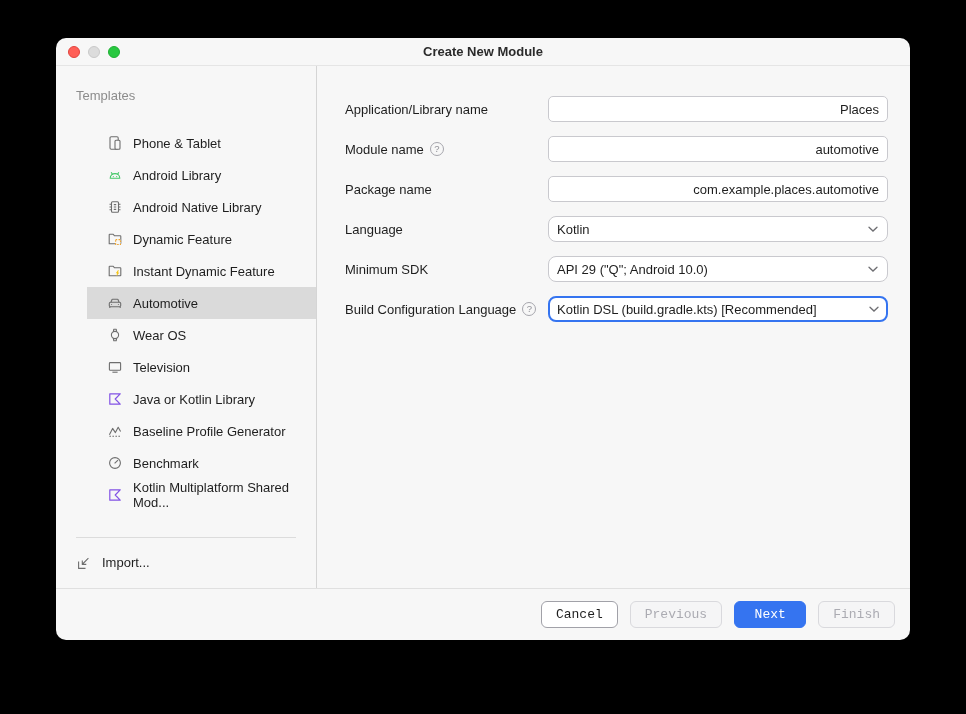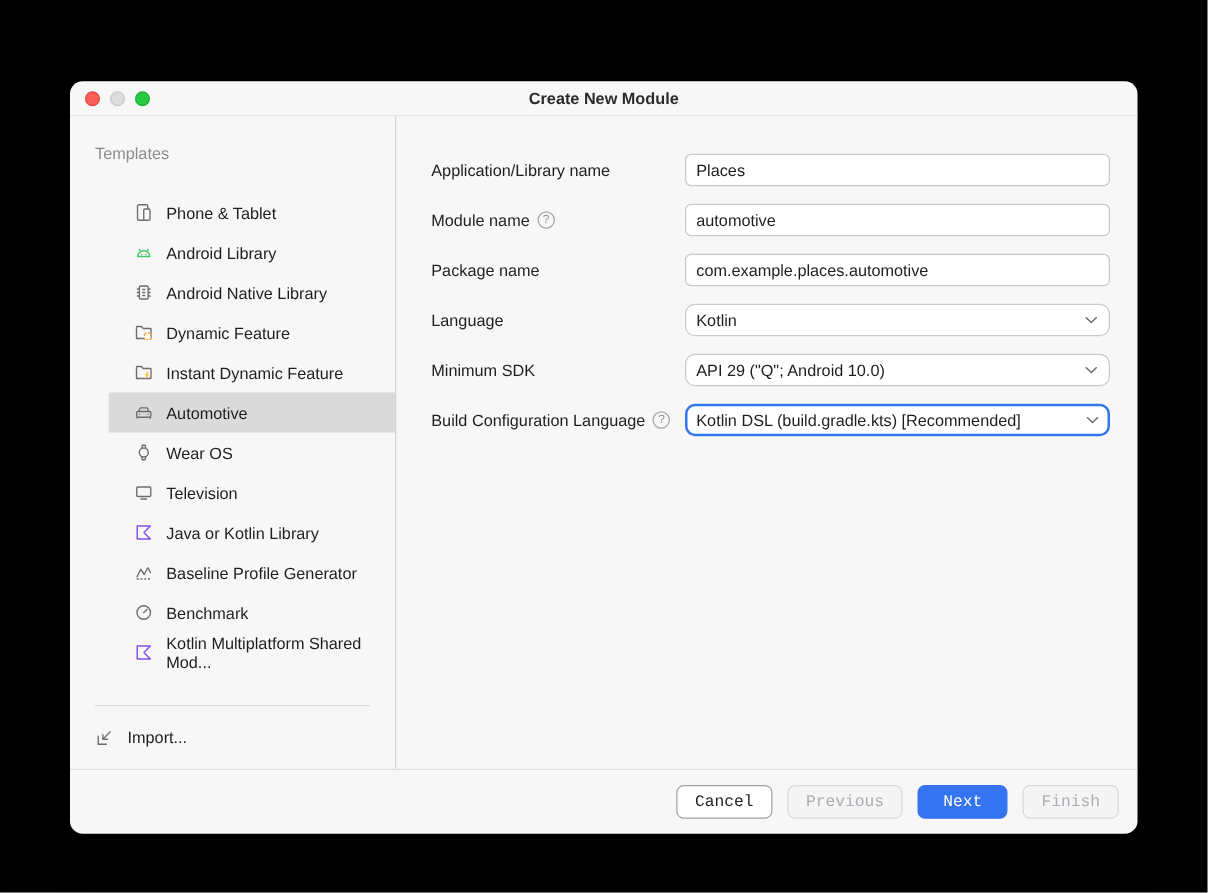--- a/index.html
+++ b/index.html
@@ -12,21 +12,21 @@
     position:relative;
     overflow:hidden;
   }
   .window {
     position:absolute; left:56px; top:38px;
     width:854px; height:602px;
     background:#f7f7f7;
     border-radius:10px;
     overflow:hidden;
     box-shadow:0 18px 50px rgba(0,0,0,.55);
-    display:flex; flex-direction:column;margin-top:27px;
+    display:flex; flex-direction:column;
   }
   
   .titlebar {
     height:28px; flex:0 0 28px;
     position:relative;
     border-bottom:1px solid #e5e5e5;
   }
   .traffic { position:absolute; left:12px; top:8px; display:flex; gap:8px; }
   .dot { width:12px; height:12px; border-radius:50%; }
   .dot.red   { background:#ff5f57; border:.5px solid #e0443e; }
@@ -74,20 +74,21 @@
     color:#8f8f96; font-size:9.5px; line-height:12px;
     display:inline-flex; align-items:center; justify-content:center;
   }
   .text-input, .combo {
     width:340px; height:26px;
     background:#fff;
     border:1px solid #c9c9ce; border-radius:5px;
     font-family:"Liberation Sans", sans-serif;
     font-size:13px; color:#1e1e1e;
     padding:0 8px;
+    text-align:right;
   }
   .text-input { outline:none; }
   .combo {
     display:flex; align-items:center; justify-content:space-between;
     cursor:default;
     border-radius:8px;
   }
   .combo.focused { border:2px solid #3574f0; padding:0 6px 0 7px; }
   .chev { display:inline-flex; margin-left:8px; }
   

